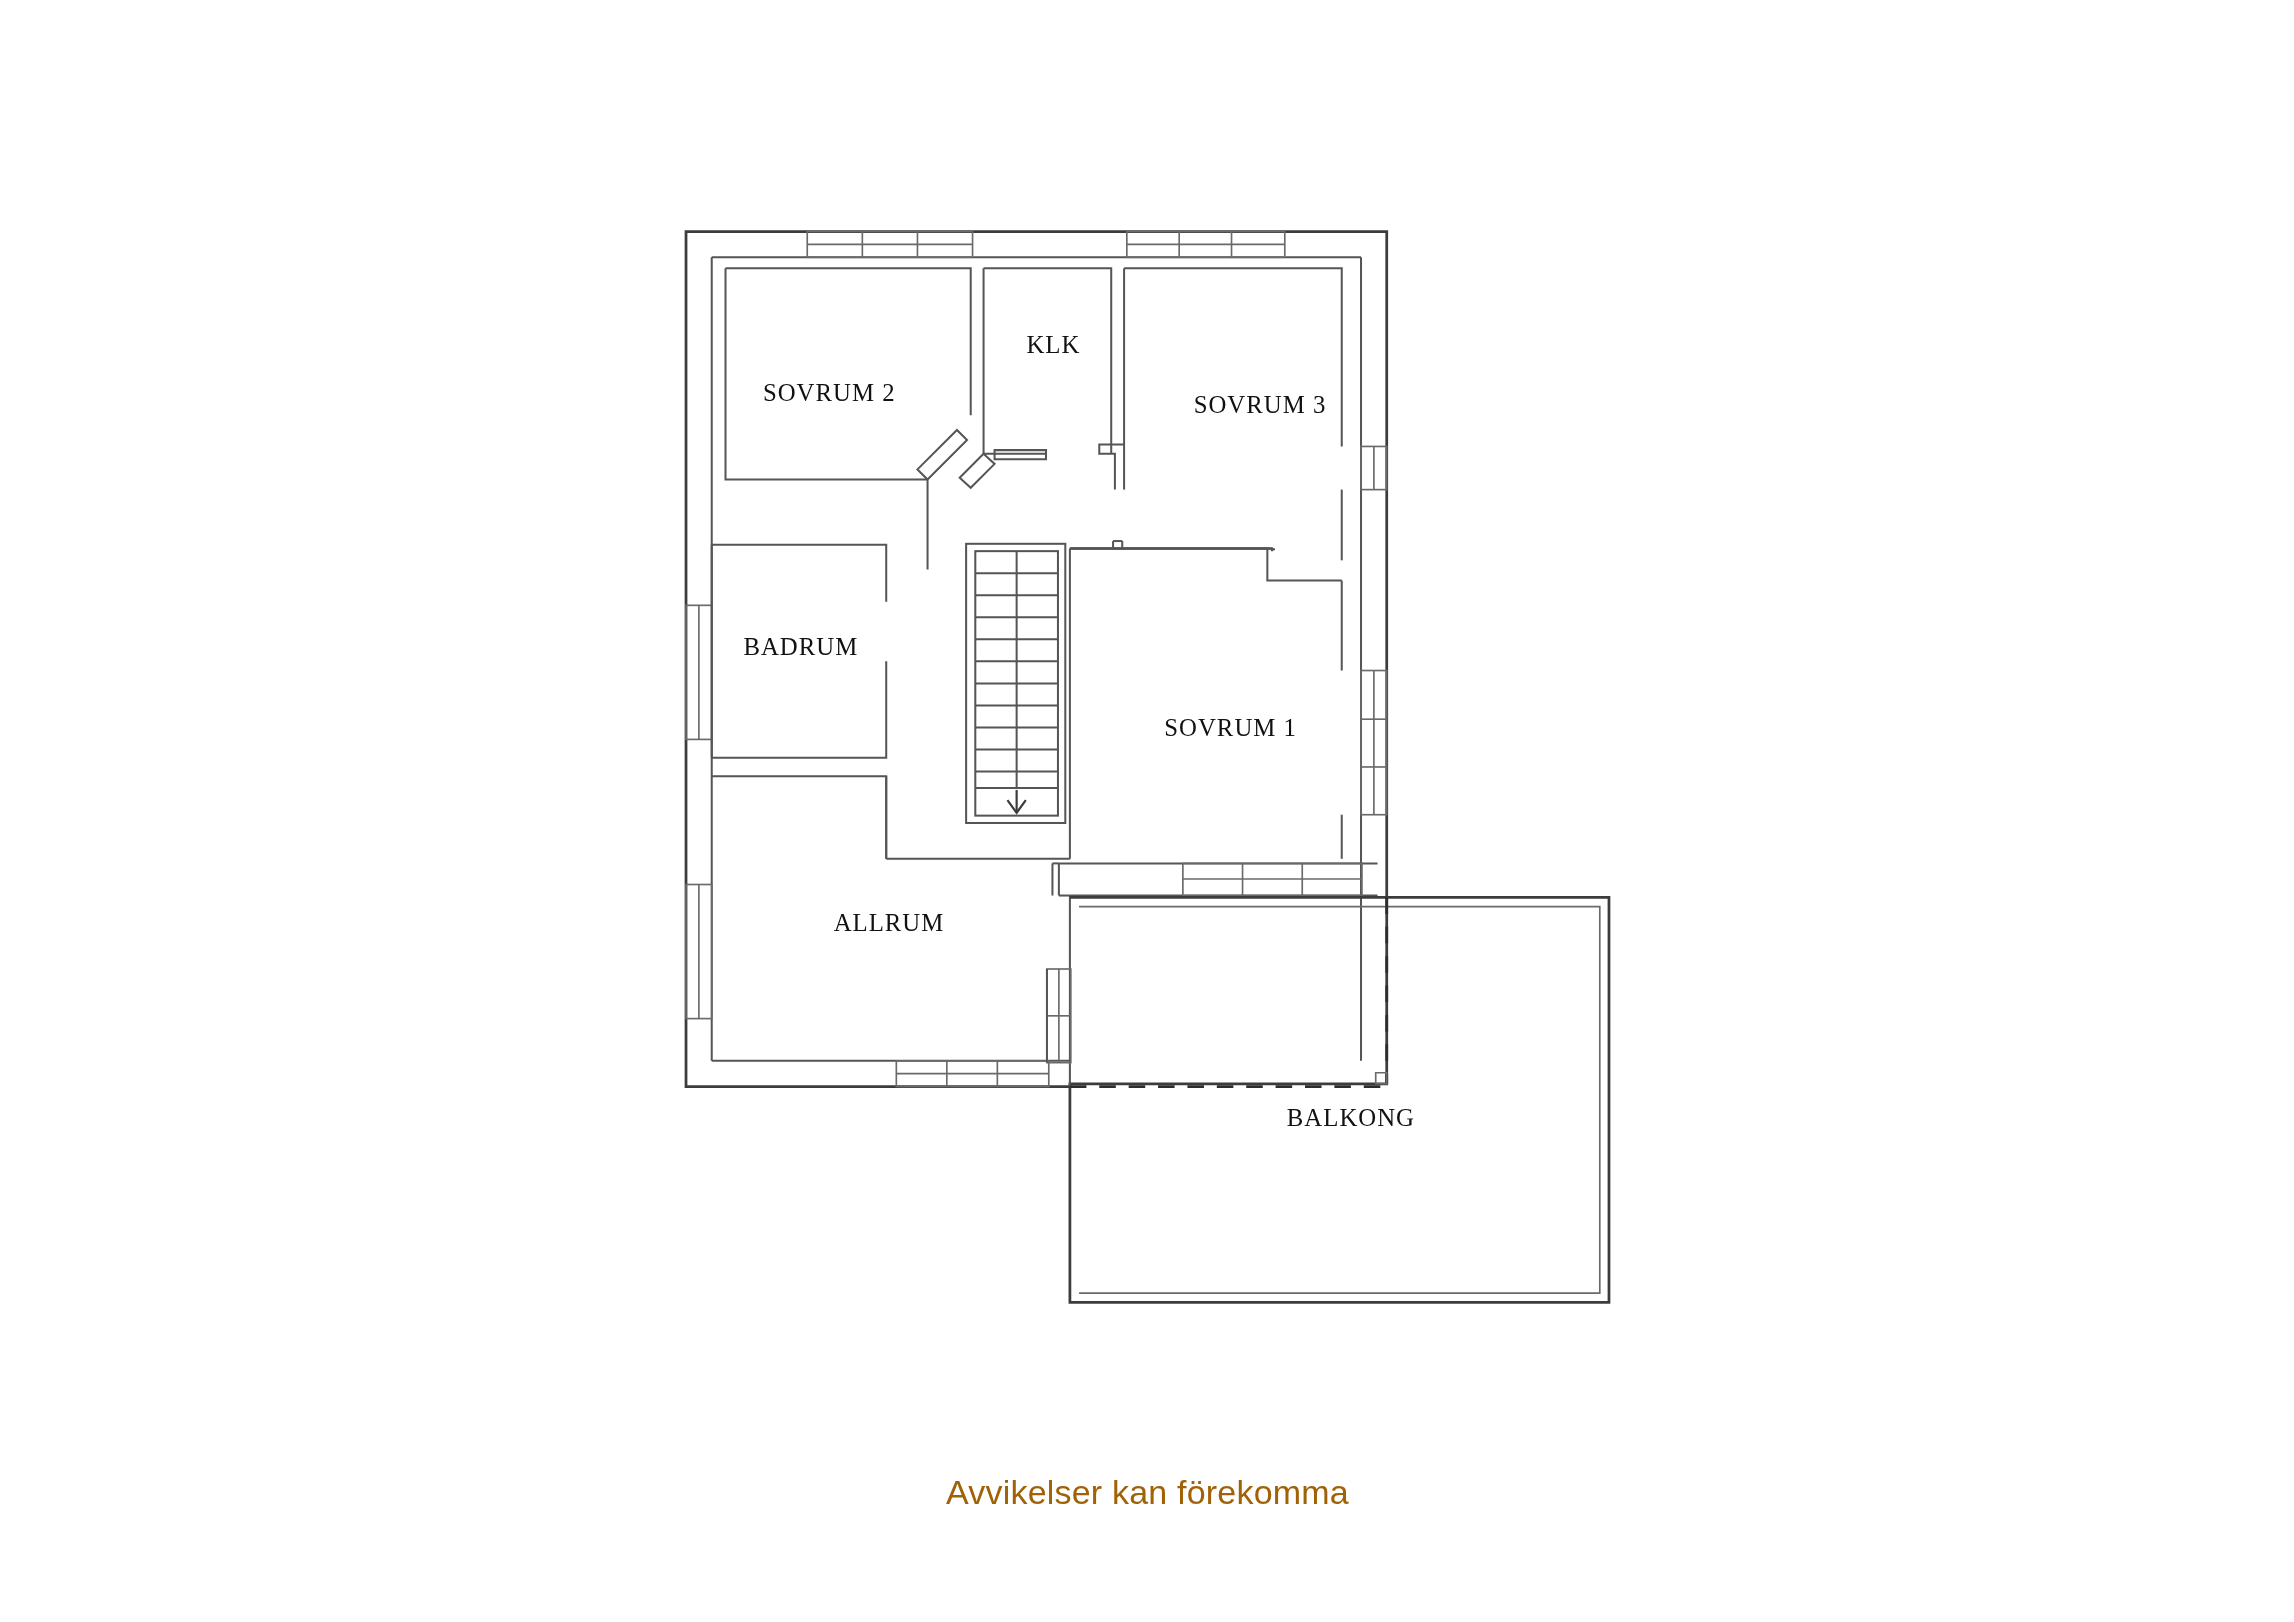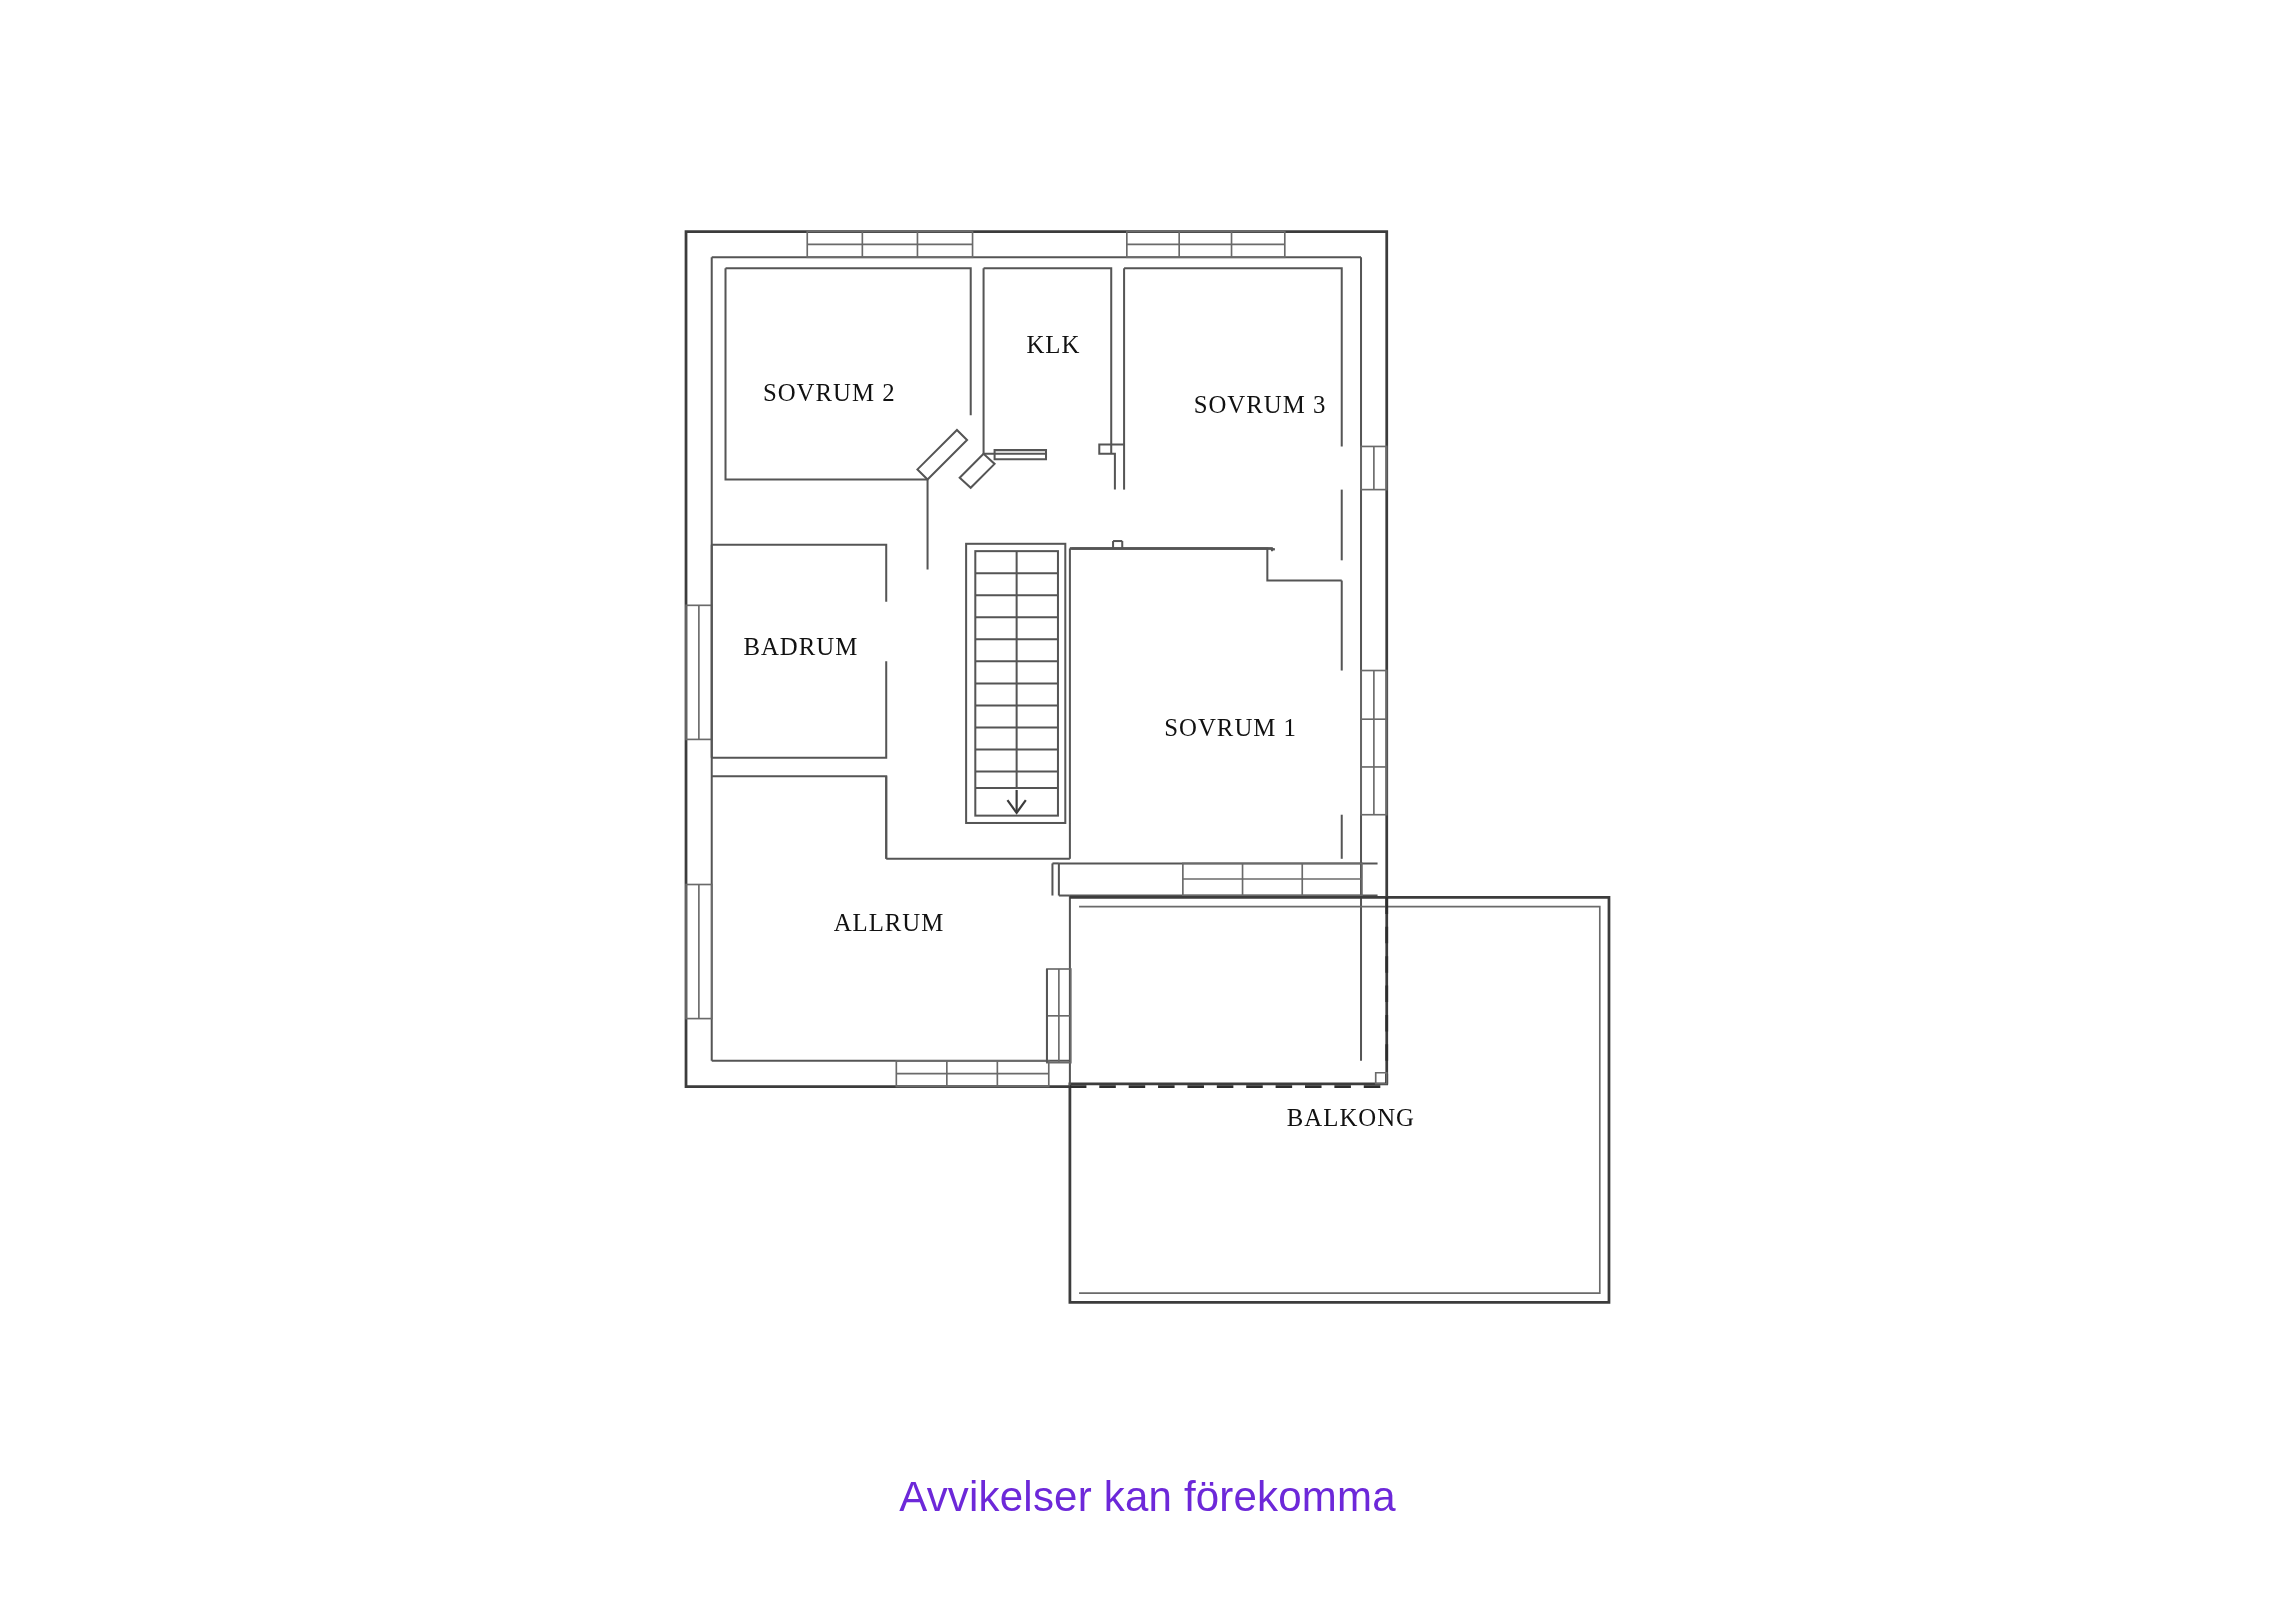--- a/index.html
+++ b/index.html
@@ -67,22 +67,22 @@
     text-anchor: middle;
     dominant-baseline: middle;
   }
   .caption {
     position: absolute;
     left: 0;
     top: 1473px;
     width: 2295px;
     text-align: center;
     font-family: "Liberation Sans", sans-serif;
-    font-size: 42px;
-    color: #6d28d9;
+    font-size: 34px;
+    color: #a16207;
     letter-spacing: 0.2px;
   }
   .caption-inner { display: inline-block; }
 </style>
 </head>
 <body>
 
 <div id="plan-wrap">
   <svg class="floorplan" viewBox="0 0 2499 1767" xmlns="http://www.w3.org/2000/svg">
 

